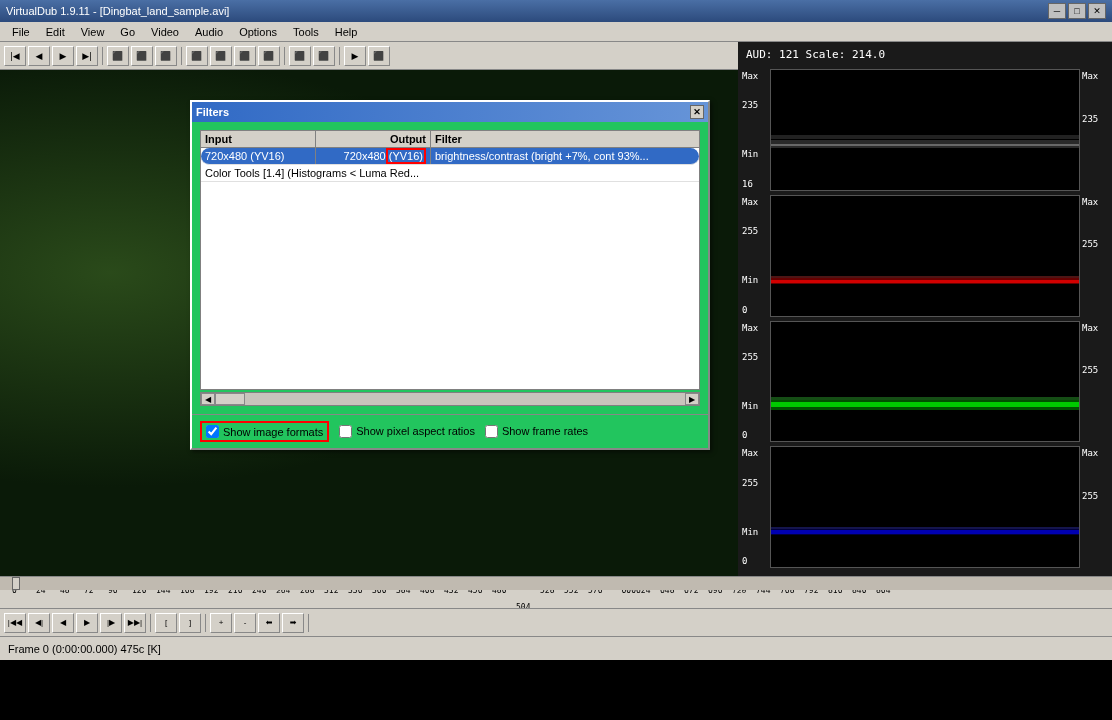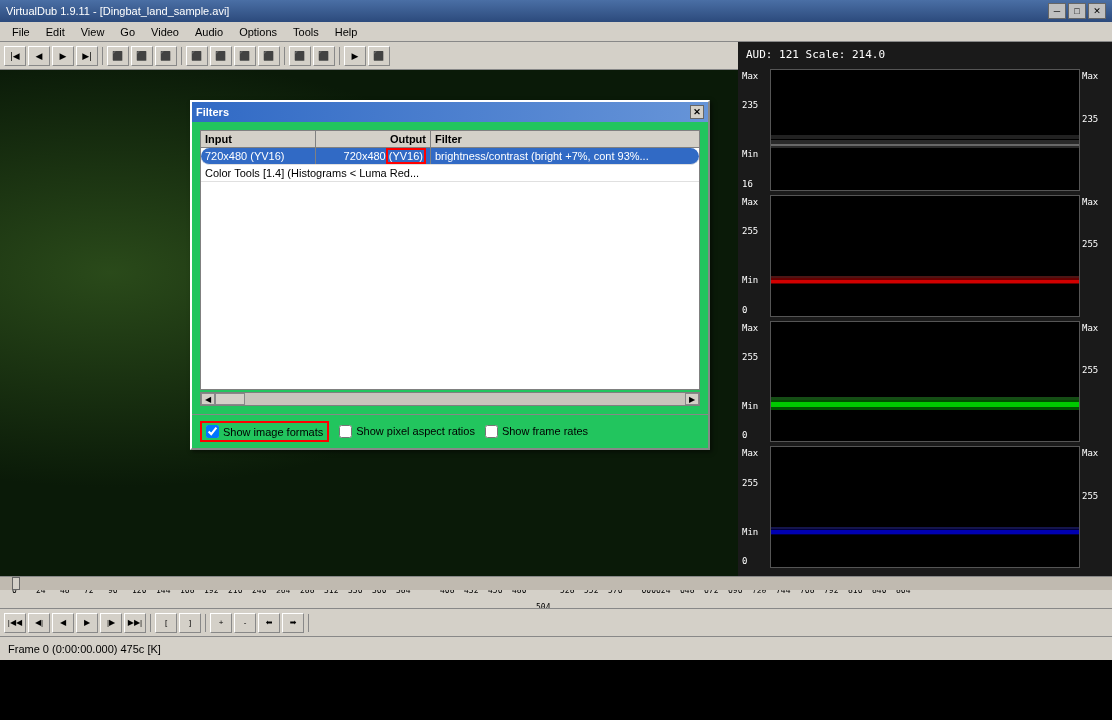--- a/index.html
+++ b/index.html
@@ -583,21 +583,21 @@
     <span style="width:24px;">168</span>
     <span style="width:24px;">192</span>
     <span style="width:24px;">216</span>
     <span style="width:24px;">240</span>
     <span style="width:24px;font-family:Liberation Mono, monospace;">264</span>
     <span style="width:24px;">288</span>
     <span style="width:24px;">312</span>
     <span style="width:24px;">336</span>
     <span style="width:24px;">360</span>
     <span style="width:24px;">384</span>
-    <span style="width:24px;margin-left:20px;">408</span>
+    <span style="width:24px;">408</span>
     <span style="width:24px;">432</span>
     <span style="width:24px;">456</span>
     <span style="width:24px;">480</span>
     <span style="width:24px;margin-top:17px;">504</span>
     <span style="width:24px;">528</span>
     <span style="width:24px;">552</span>
     <span style="width:24px;">576</span>
     <span style="width:24px;text-align:right;">600</span>
     <span style="width:24px;">624</span>
     <span style="width:24px;">648</span>

